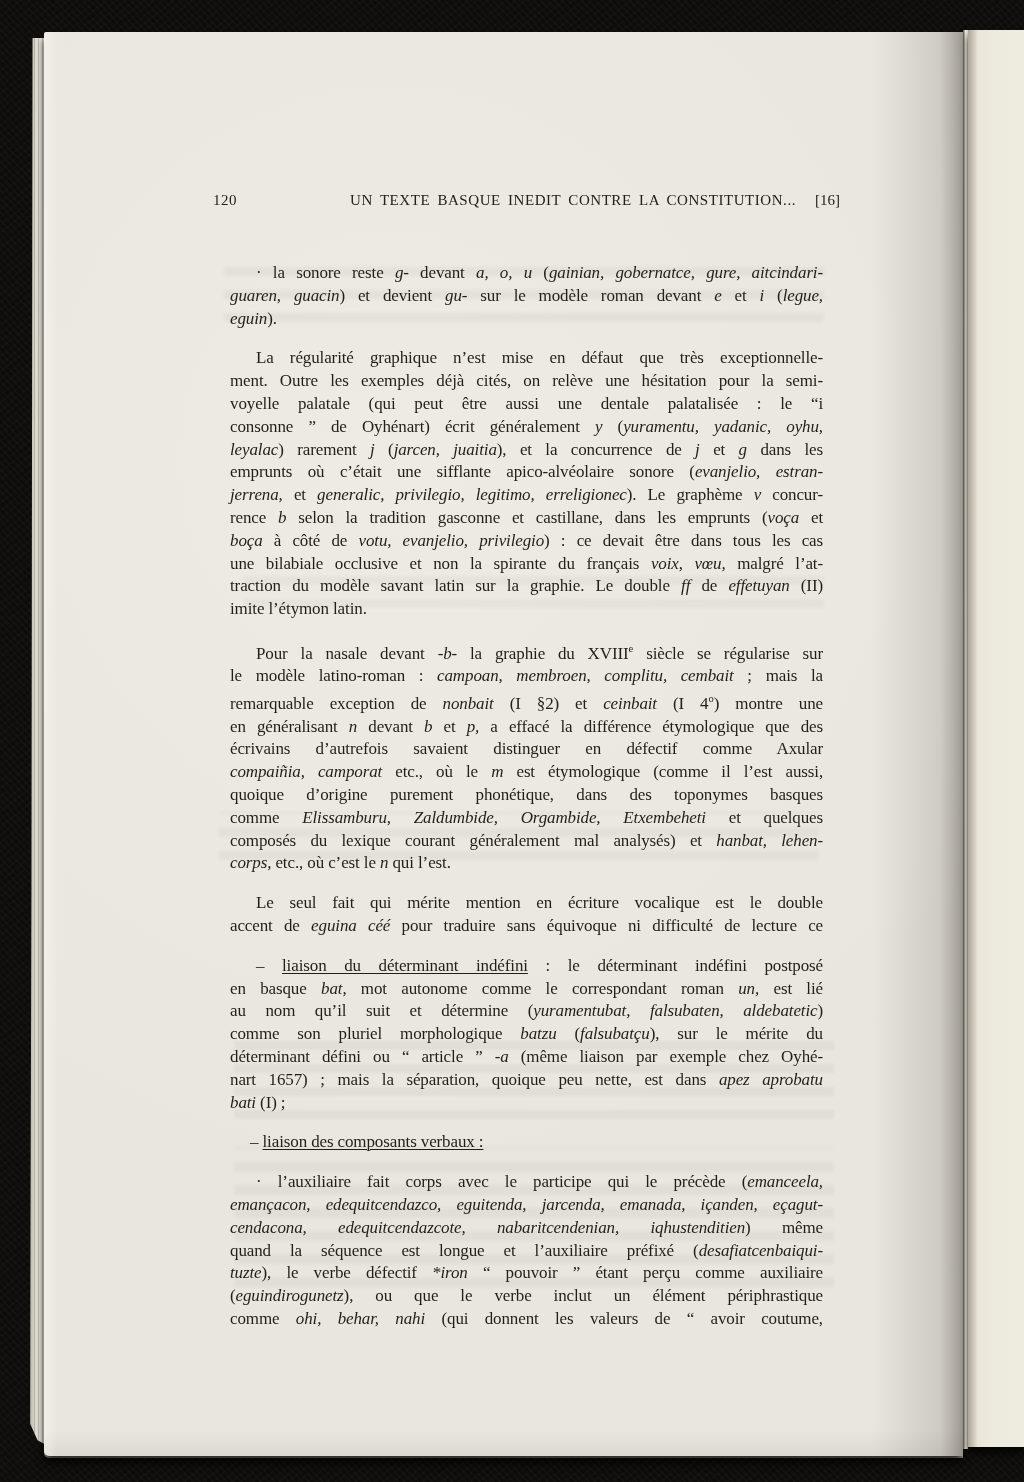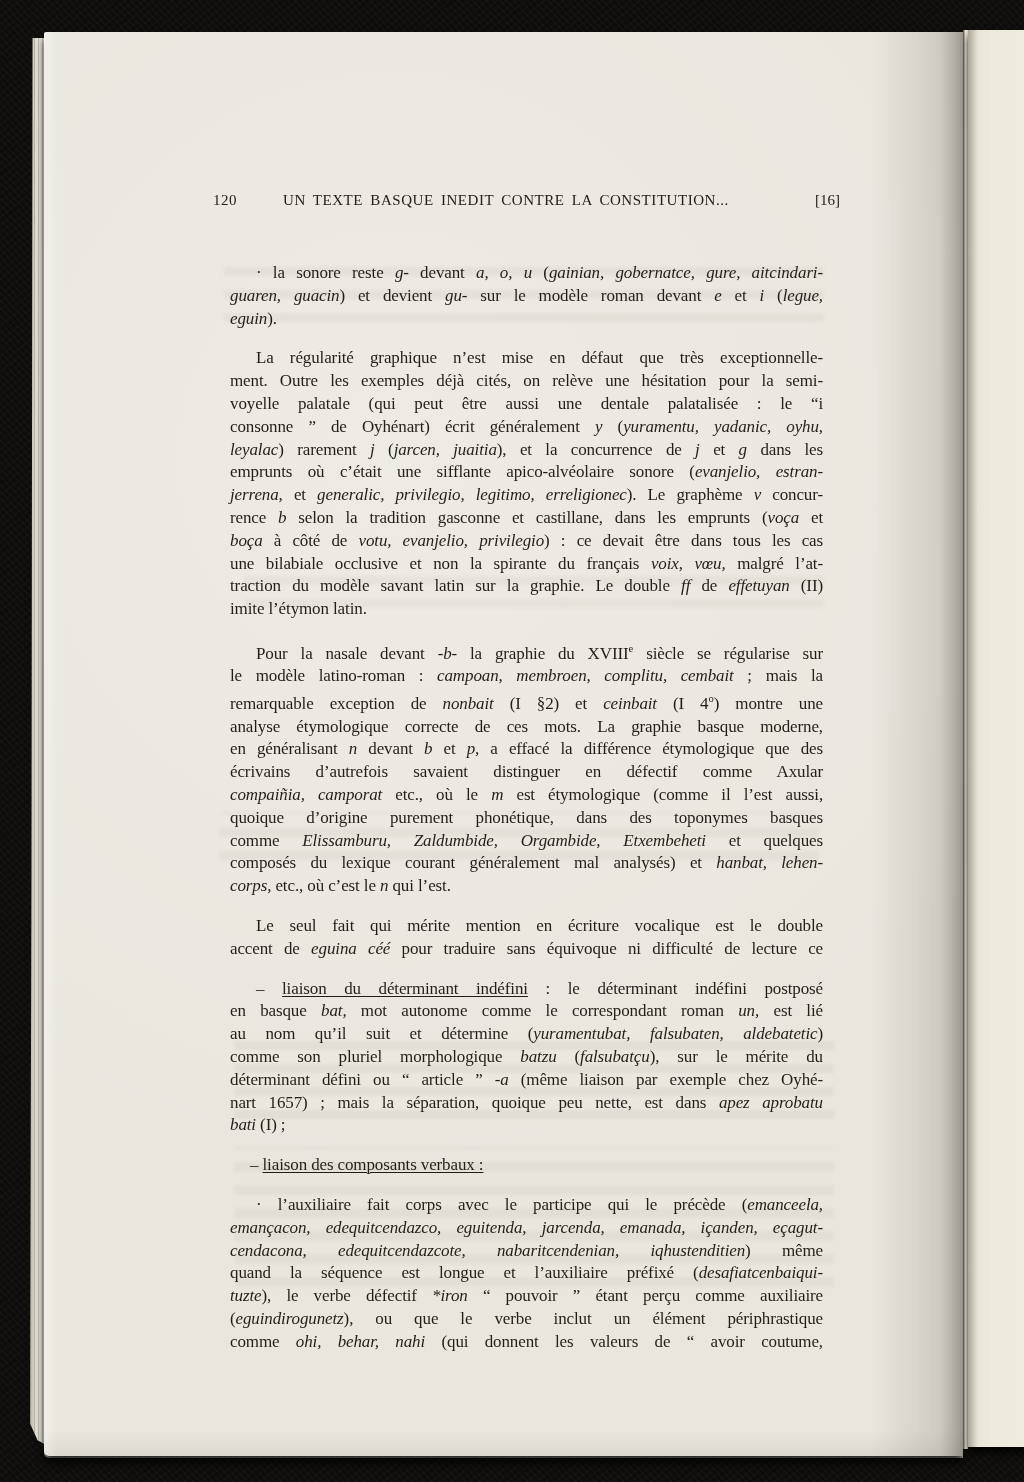--- a/index.html
+++ b/index.html
@@ -36,21 +36,21 @@
     background:linear-gradient(90deg,#4e483a 0,#fbf8ec 55%,#d6d2c2 100%);}
   .facing-page{position:absolute;left:968px;top:30px;width:56px;height:1417px;
     background:
       linear-gradient(90deg, rgba(72,66,52,.38) 0, rgba(0,0,0,0) 10px),
       linear-gradient(90deg, #e6e2d4 0, #edeadd 40%, #eeebdf 100%);
     box-shadow:0 6px 8px rgba(0,0,0,.8);}
   
   .header{position:absolute;left:169px;top:161px;width:627px;display:flex;align-items:baseline;
     color:#262118;font-size:15px;line-height:1;}
   .header .pageno{width:70px;text-align:left;letter-spacing:.5px;}
-  .header .rtitle{flex:1;text-align:left;letter-spacing:.55px;word-spacing:3px;white-space:nowrap;}
+  .header .rtitle{flex:1;text-align:right;letter-spacing:.55px;word-spacing:3px;white-space:nowrap;}
   .header .folio{width:44px;text-align:right;}
   
   .body-text{position:absolute;left:169px;top:213px;width:627px;
     font-size:17px;line-height:22.8px;letter-spacing:-.12px;color:#231e18;}
   .para{margin:17px;}
   .para.sp{margin:10px 0;}
   .line{text-align:justify;text-align-last:justify;}
   .line.last{text-align-last:left;}
   .line.ind1{padding-left:26px;}
   .line.ind2{padding-left:37px;}
@@ -107,21 +107,20 @@
         <div class="line"><span>rence </span><span class="i">b</span><span> selon la tradition gasconne et castillane, dans les emprunts (</span><span class="i">voça</span><span> et</span></div>
         <div class="line"><span class="i">boça</span><span> à côté de </span><span class="i">votu, evanjelio, privilegio</span><span>) : ce devait être dans tous les cas</span></div>
         <div class="line"><span>une bilabiale occlusive et non la spirante du français </span><span class="i">voix, vœu,</span><span> malgré l’at-</span></div>
         <div class="line"><span>traction du modèle savant latin sur la graphie. Le double </span><span class="i">ff</span><span> de </span><span class="i">effetuyan</span><span> (II)</span></div>
         <div class="line last"><span>imite l’étymon latin.</span></div>
       </div>
       <div class="para">
         <div class="line ind1"><span>Pour la nasale devant </span><span class="i">-b-</span><span> la graphie du XVIII</span><span class="s">e</span><span> siècle se régularise sur</span></div>
         <div class="line"><span>le modèle latino-roman : </span><span class="i">campoan, membroen, complitu, cembait</span><span> ; mais la</span></div>
         <div class="line"><span>remarquable exception de </span><span class="i">nonbait</span><span> (I §2) et </span><span class="i">ceinbait</span><span> (I 4</span><span class="s">o</span><span>) montre une</span></div>
-        <div class="line"><span>analyse étymologique correcte de ces mots. La graphie basque moderne,</span></div>
         <div class="line"><span>en généralisant </span><span class="i">n</span><span> devant </span><span class="i">b</span><span> et </span><span class="i">p,</span><span> a effacé la différence étymologique que des</span></div>
         <div class="line"><span>écrivains d’autrefois savaient distinguer en défectif comme Axular</span></div>
         <div class="line"><span class="i">compaiñia, camporat</span><span> etc., où le </span><span class="i">m</span><span> est étymologique (comme il l’est aussi,</span></div>
         <div class="line"><span>quoique d’origine purement phonétique, dans des toponymes basques</span></div>
         <div class="line"><span>comme </span><span class="i">Elissamburu, Zaldumbide, Orgambide, Etxembeheti</span><span> et quelques</span></div>
         <div class="line"><span>composés du lexique courant généralement mal analysés) et </span><span class="i">hanbat, lehen-</span></div>
         <div class="line last"><span class="i">corps,</span><span> etc., où c’est le </span><span class="i">n</span><span> qui l’est.</span></div>
       </div>
       <div class="para">
         <div class="line ind1"><span>Le seul fait qui mérite mention en écriture vocalique est le double</span></div>

